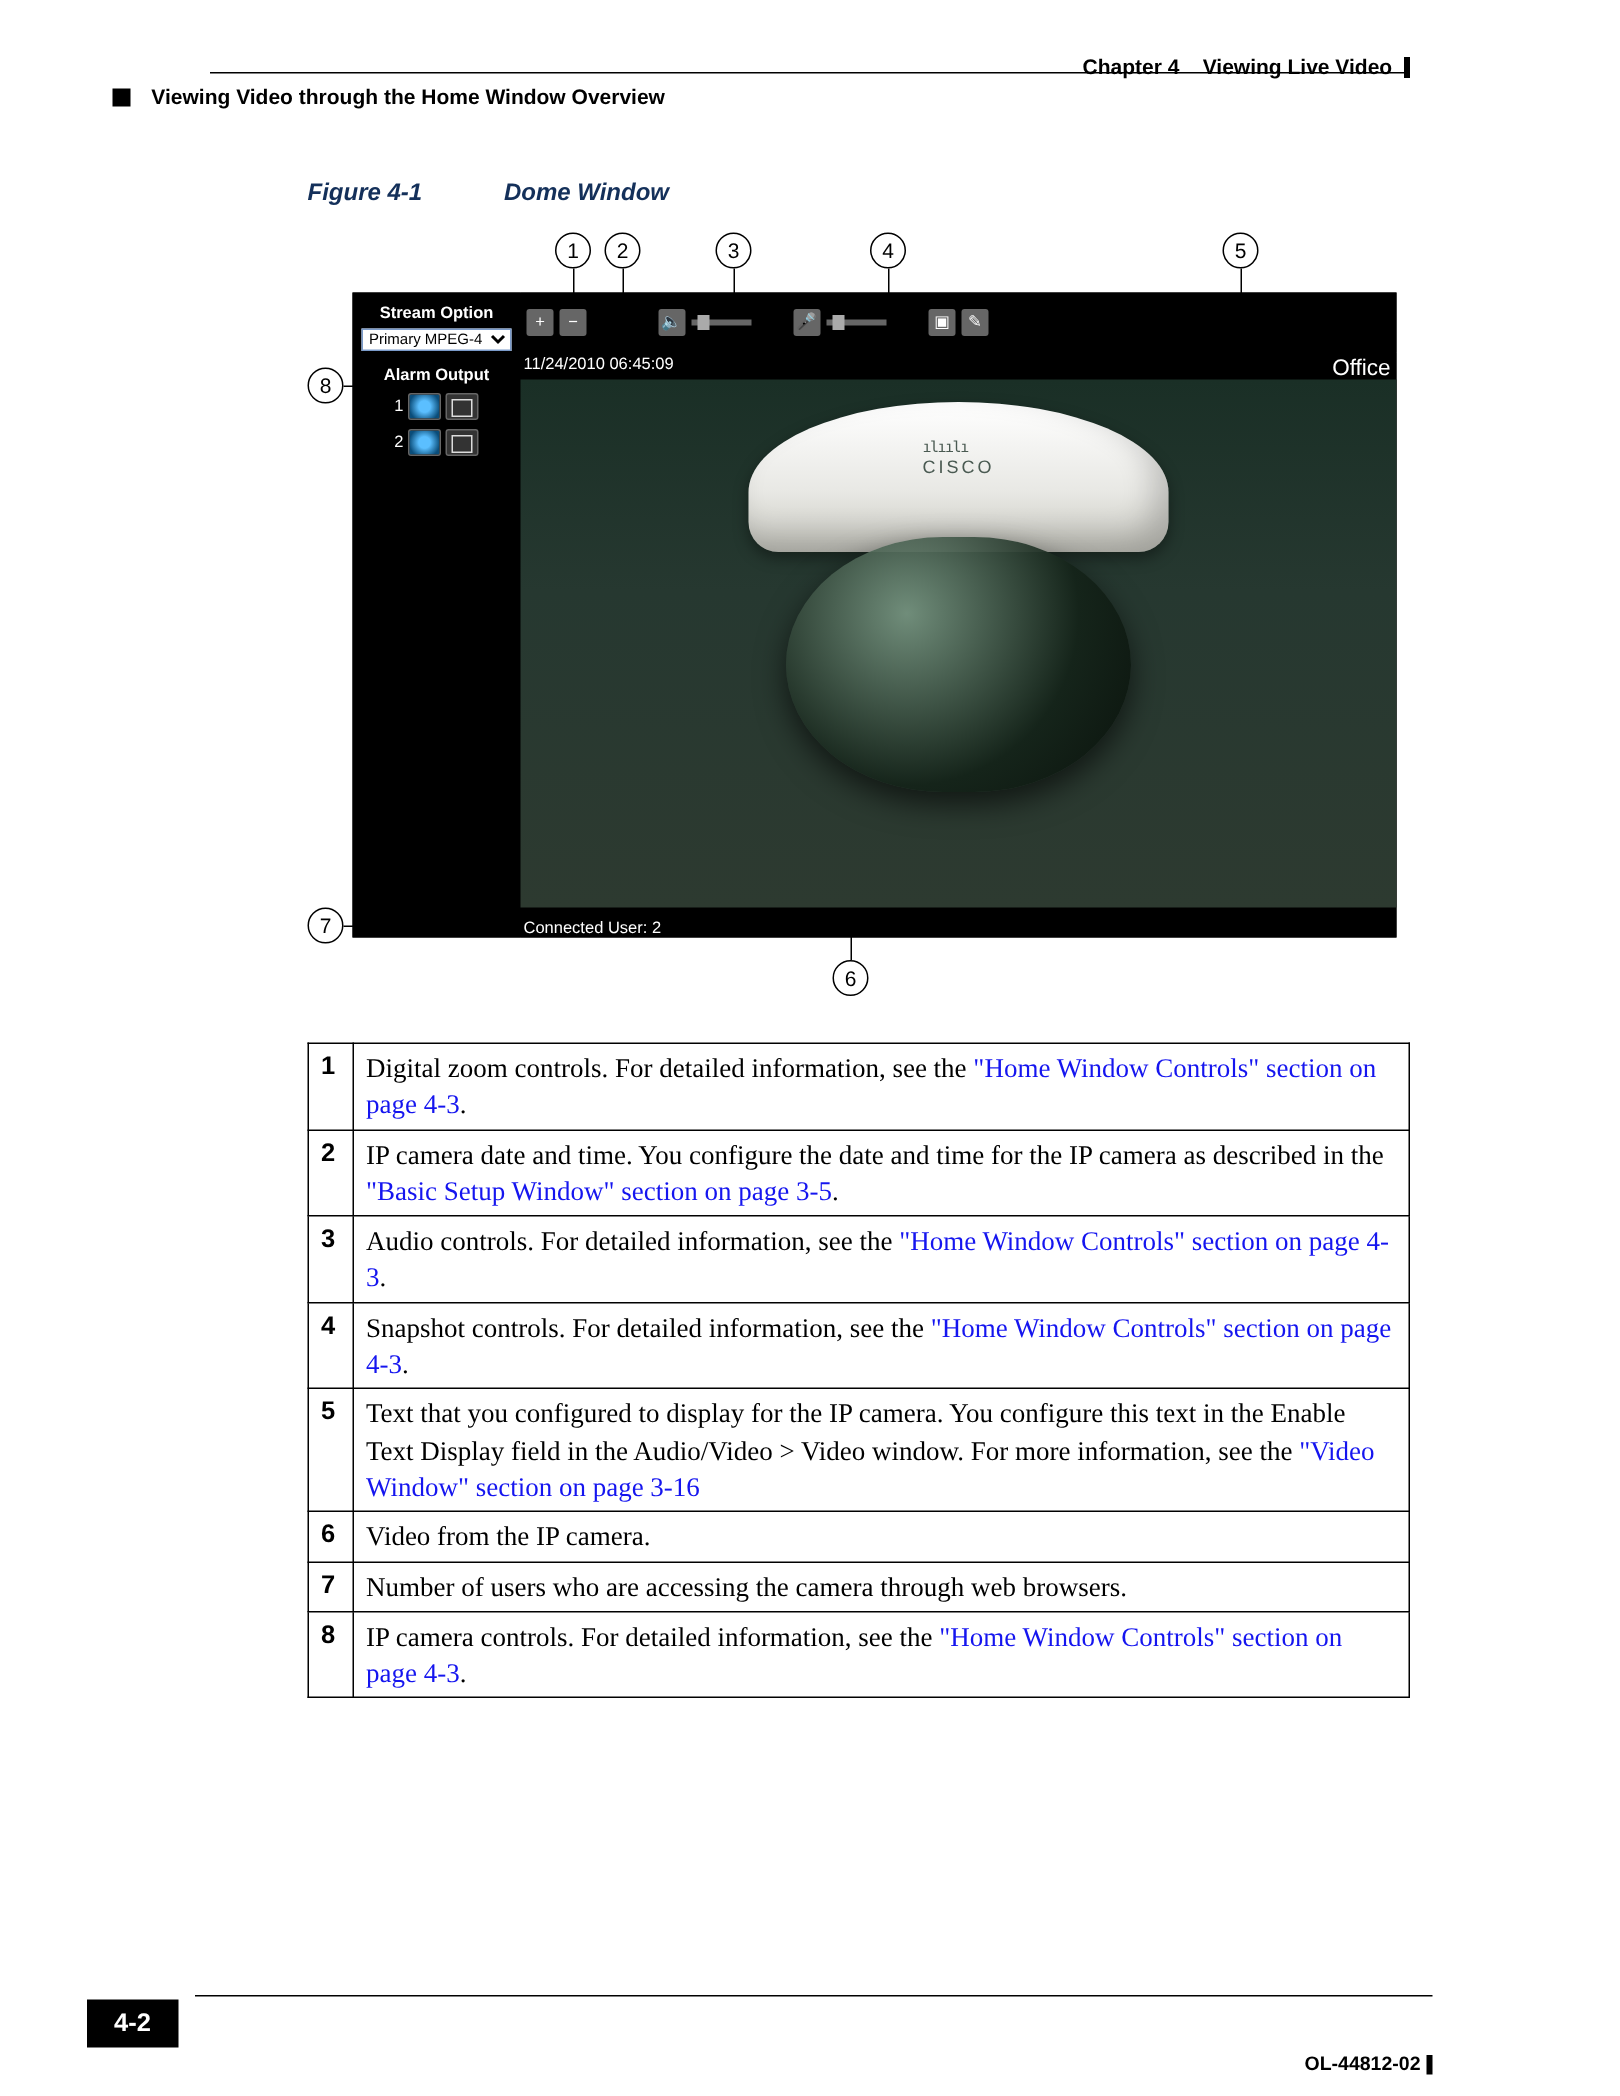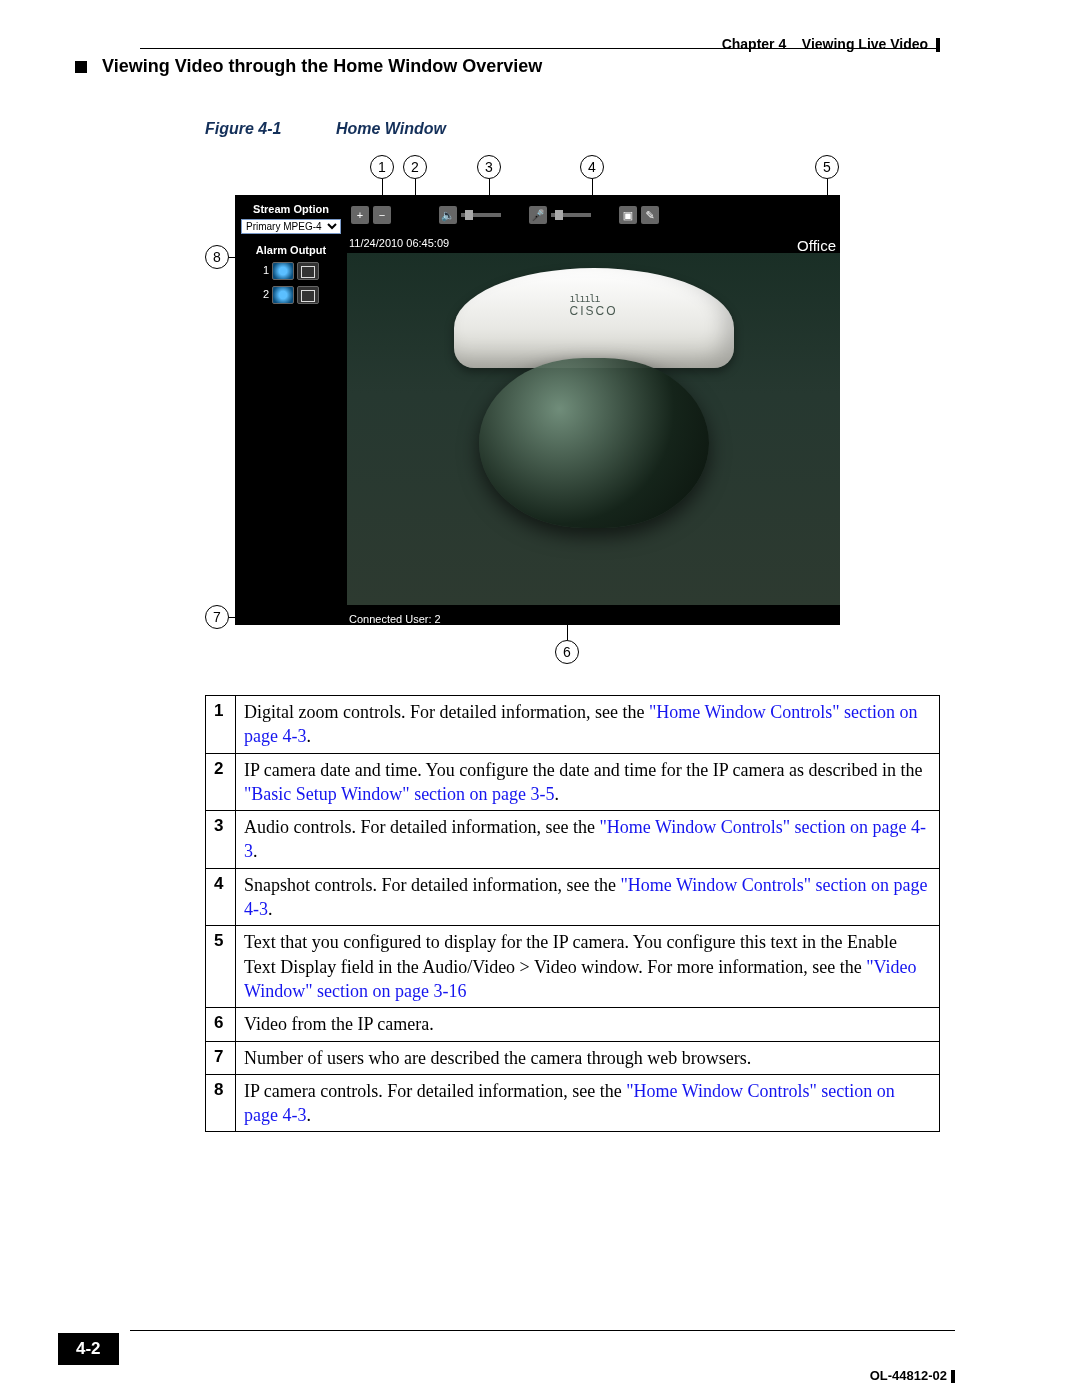--- a/index.html
+++ b/index.html
@@ -25,21 +25,21 @@
     height: 14px;
     background: #000;
     margin-left: 4px;
     vertical-align: middle;
   }
   .header-left {
     position: absolute;
     top: 56px;
     left: 75px;
     font-family: Arial, Helvetica, sans-serif;
-    font-size: 18px;
+    font-size: 14px;
     font-weight: bold;
   }
   .header-left .bullet {
     display: inline-block;
     width: 12px;
     height: 12px;
     background: #000;
     margin-right: 10px;
     vertical-align: middle;
   }
@@ -79,21 +79,21 @@
     font-family: Arial, sans-serif;
     font-size: 14px;
     display: flex;
     align-items: center;
     justify-content: center;
   }
   .camera-app {
     position: absolute;
     top: 50px;
     left: 30px;
-    width: 605px;
+    width: 696px;
     height: 430px;
     background: #000;
     display: flex;
     font-family: Arial, sans-serif;
   }
   .left-panel {
     width: 112px;
     background: #000;
     color: #fff;
     font-size: 11px;
@@ -240,21 +240,21 @@
 </div>
 <div class="header-rule"></div>
 
 <div class="header-left">
   <span class="bullet"></span>
   <span>Viewing Video through the Home Window Overview</span>
 </div>
 
 <div class="figure-caption">
   <span class="fig-num">Figure 4-1</span>
-  <span>Home Window</span>
+  <span>Dome Window</span>
 </div>
 
 <div class="figure-wrap">
 
   <div class="callout" style="top:10px; left:165px;">1</div>
   <div class="callout" style="top:10px; left:198px;">2</div>
   <div class="callout" style="top:10px; left:272px;">3</div>
   <div class="callout" style="top:10px; left:375px;">4</div>
   <div class="callout" style="top:10px; left:610px;">5</div>
   <div class="callout" style="top:495px; left:350px;">6</div>
@@ -341,21 +341,21 @@
         <tr>
           <td class="num">5</td>
           <td><span>Text that you configured to display for the IP camera. You configure this text in the Enable Text Display field in the Audio/Video &gt; Video window. For more information, see the </span><span class="link">"Video Window" section on page 3-16</span></td>
         </tr>
         <tr>
           <td class="num">6</td>
           <td><span>Video from the IP camera.</span></td>
         </tr>
         <tr>
           <td class="num">7</td>
-          <td><span>Number of users who are described the camera through web browsers.</span></td>
+          <td><span>Number of users who are accessing the camera through web browsers.</span></td>
         </tr>
         <tr>
           <td class="num">8</td>
           <td><span>IP camera controls. For detailed information, see the </span><span class="link">"Home Window Controls" section on page 4-3</span><span>.</span></td>
         </tr>
       </tbody>
   </table>
 </div>
 
 <div class="footer">

